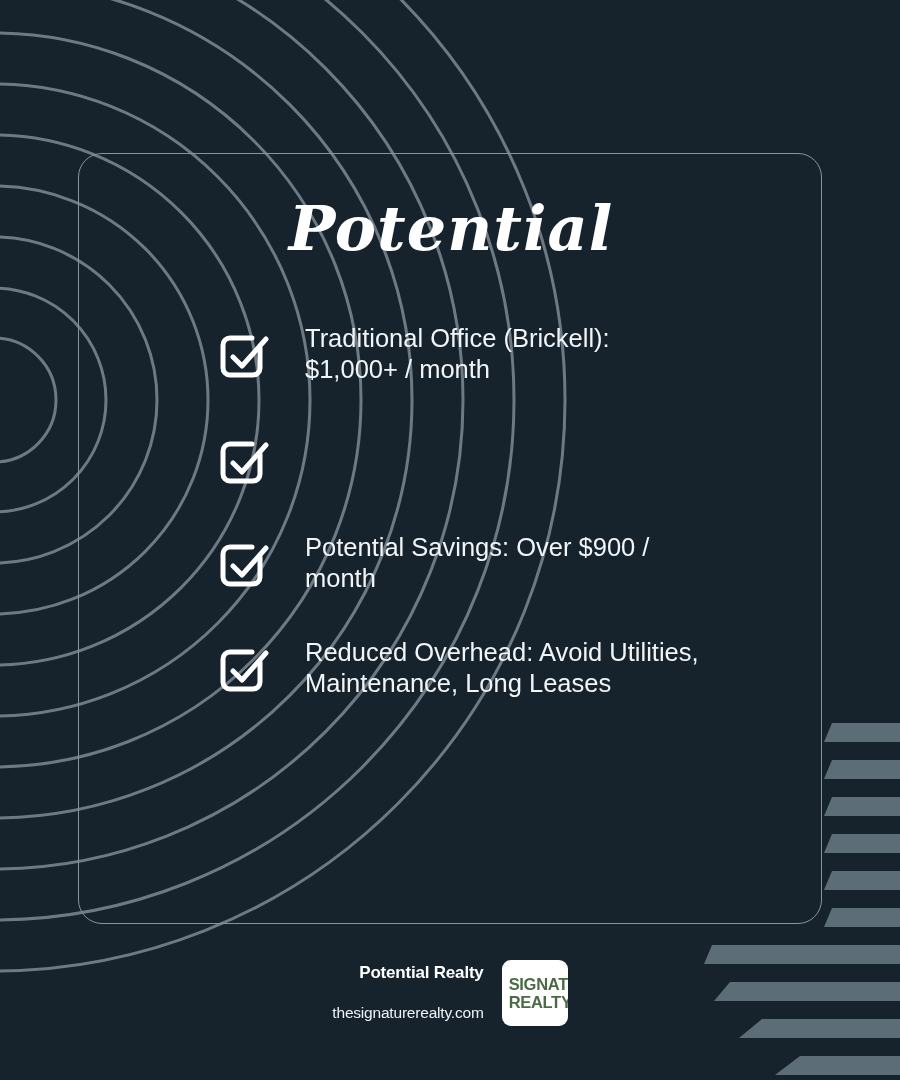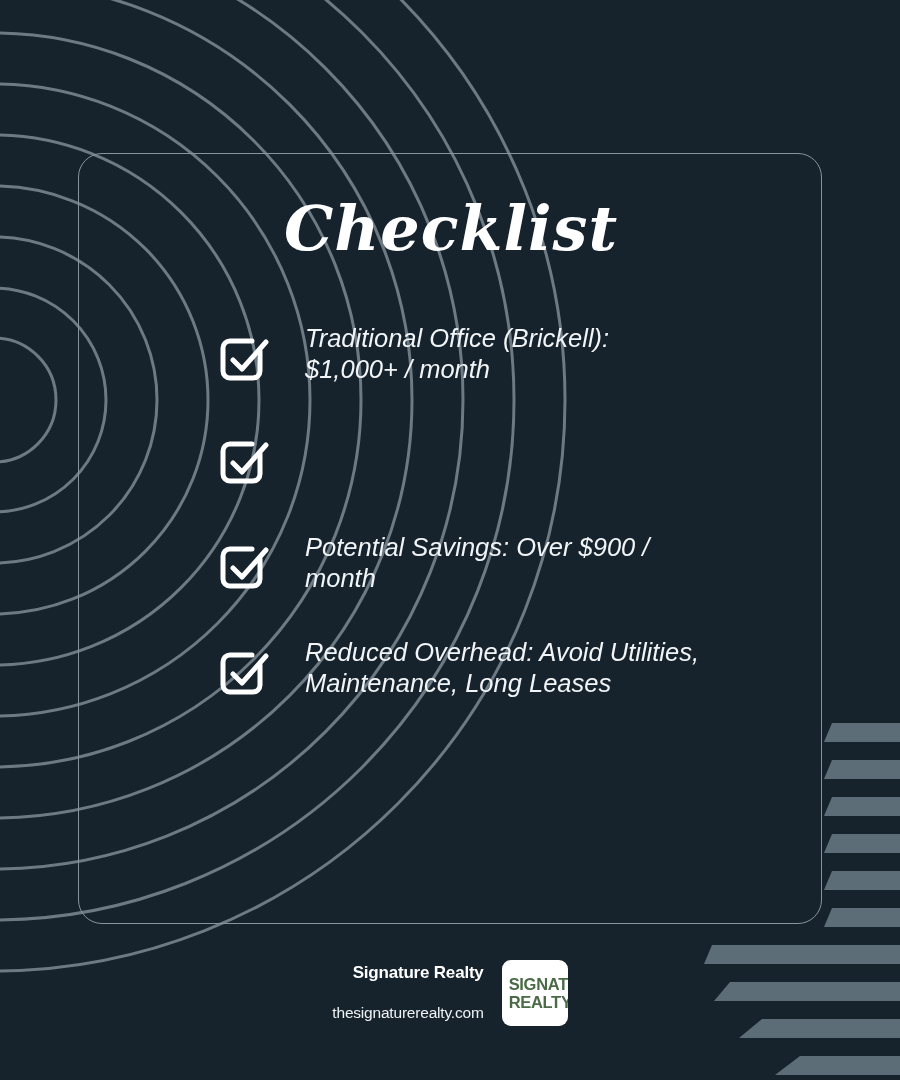--- a/index.html
+++ b/index.html
@@ -63,23 +63,22 @@
   }
 
   #list {
     position:absolute;
     left:137px; top:168px;
     width:540px;
   }
 
   .item {
     display:flex;
-    align-items:flex-end;
+    align-items:flex-start;
     margin-bottom:43px;
-    font-style:italic;
   }
   .item:last-child { margin-bottom:0; }
 
   .cb {
     flex:0 0 auto;
     width:58px; height:58px;
     margin-right:31px;
     margin-top:2px;
   }
 
@@ -171,21 +170,21 @@
       <polygon points="712,945 900,945 900,964 704,964"></polygon>
       <polygon points="730,982 900,982 900,1001 714,1001"></polygon>
       <polygon points="762,1019 900,1019 900,1038 739,1038"></polygon>
       <polygon points="800,1056 900,1056 900,1075 775,1075"></polygon>
     </g>
   </svg>
 
 
   <div id="card">
 
-    <div id="script-heading">Checklist</div>
+    <div id="script-heading">Potential</div>
 
     <div id="list">
 
       <div class="item">
         <svg class="cb" viewBox="0 0 58 58" xmlns="http://www.w3.org/2000/svg">
           <path d="M44 24 V44 a7 7 0 0 1 -7 7 H14 a7 7 0 0 1 -7 -7 V21 a7 7 0 0 1 7 -7 H36" fill="none" stroke="#ffffff" stroke-width="5" stroke-linecap="round"></path>
           <path d="M17 33 L26 42 L50 15" fill="none" stroke="#ffffff" stroke-width="5" stroke-linecap="round" stroke-linejoin="round"></path>
         </svg>
         <div class="item-text">Traditional Office (Brickell): $1,000+ / month</div>
       </div>
@@ -211,21 +210,21 @@
           <path d="M17 33 L26 42 L50 15" fill="none" stroke="#ffffff" stroke-width="5" stroke-linecap="round" stroke-linejoin="round"></path>
         </svg>
         <div class="item-text">Reduced Overhead: Avoid Utilities, Maintenance, Long Leases</div>
       </div>
 
     </div>
   </div>
 
   <div id="footer">
     <div id="footer-text">
-      <div id="brand-name">Signature Realty</div>
+      <div id="brand-name">Potential Realty</div>
       <div id="brand-url">thesignaturerealty.com</div>
     </div>
     <div id="logo">
       <div id="logo-inner">
         <div>SIGNATURE</div>
         <div>REALTY</div>
       </div>
     </div>
   </div>
 

